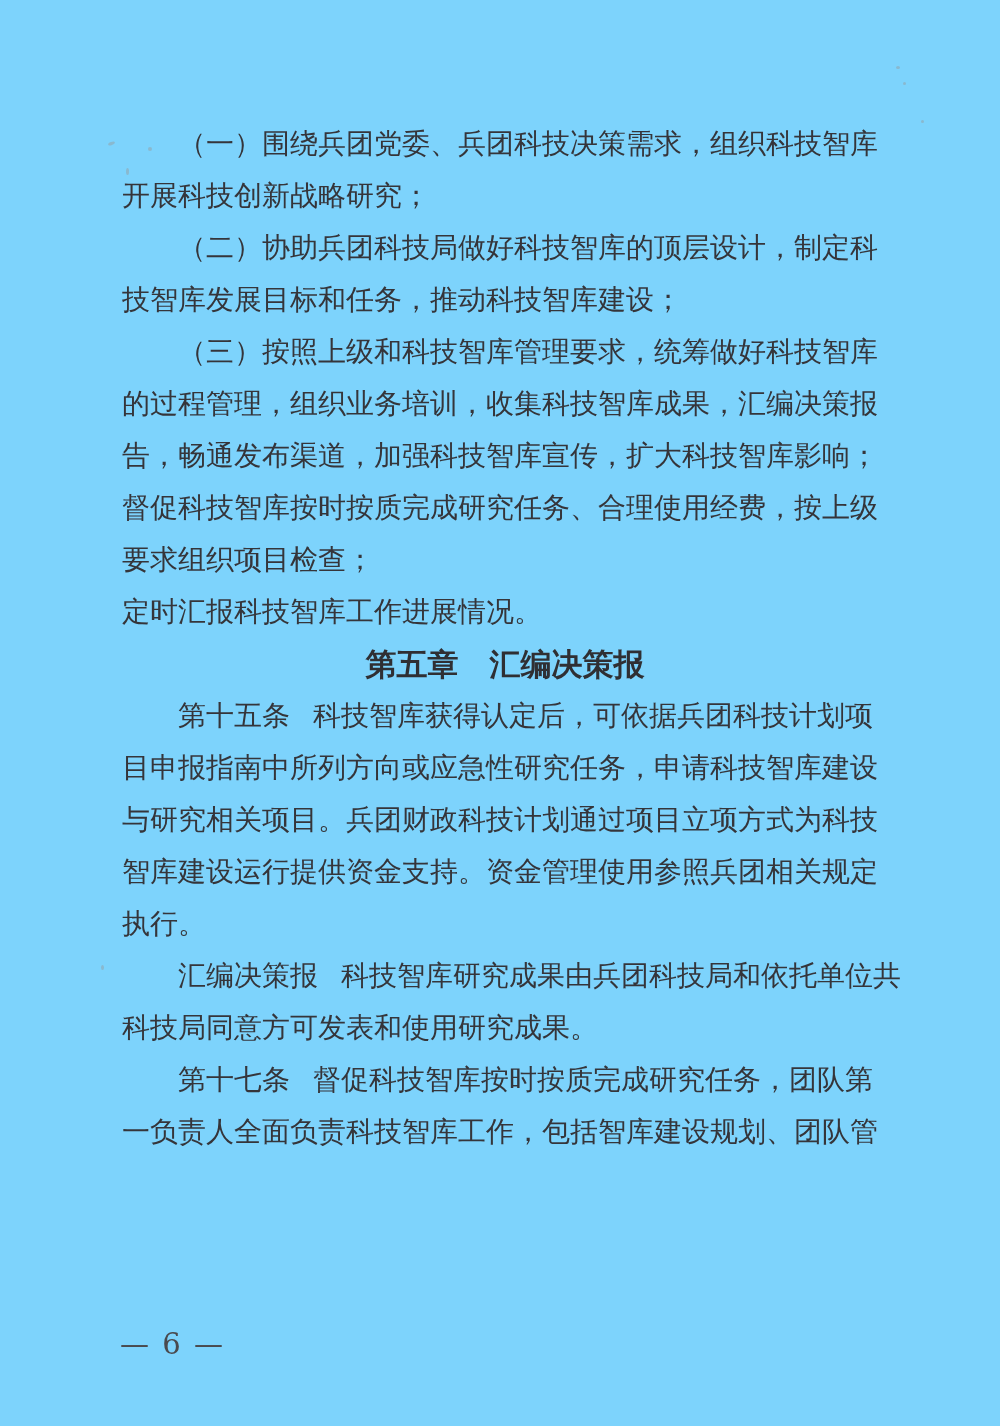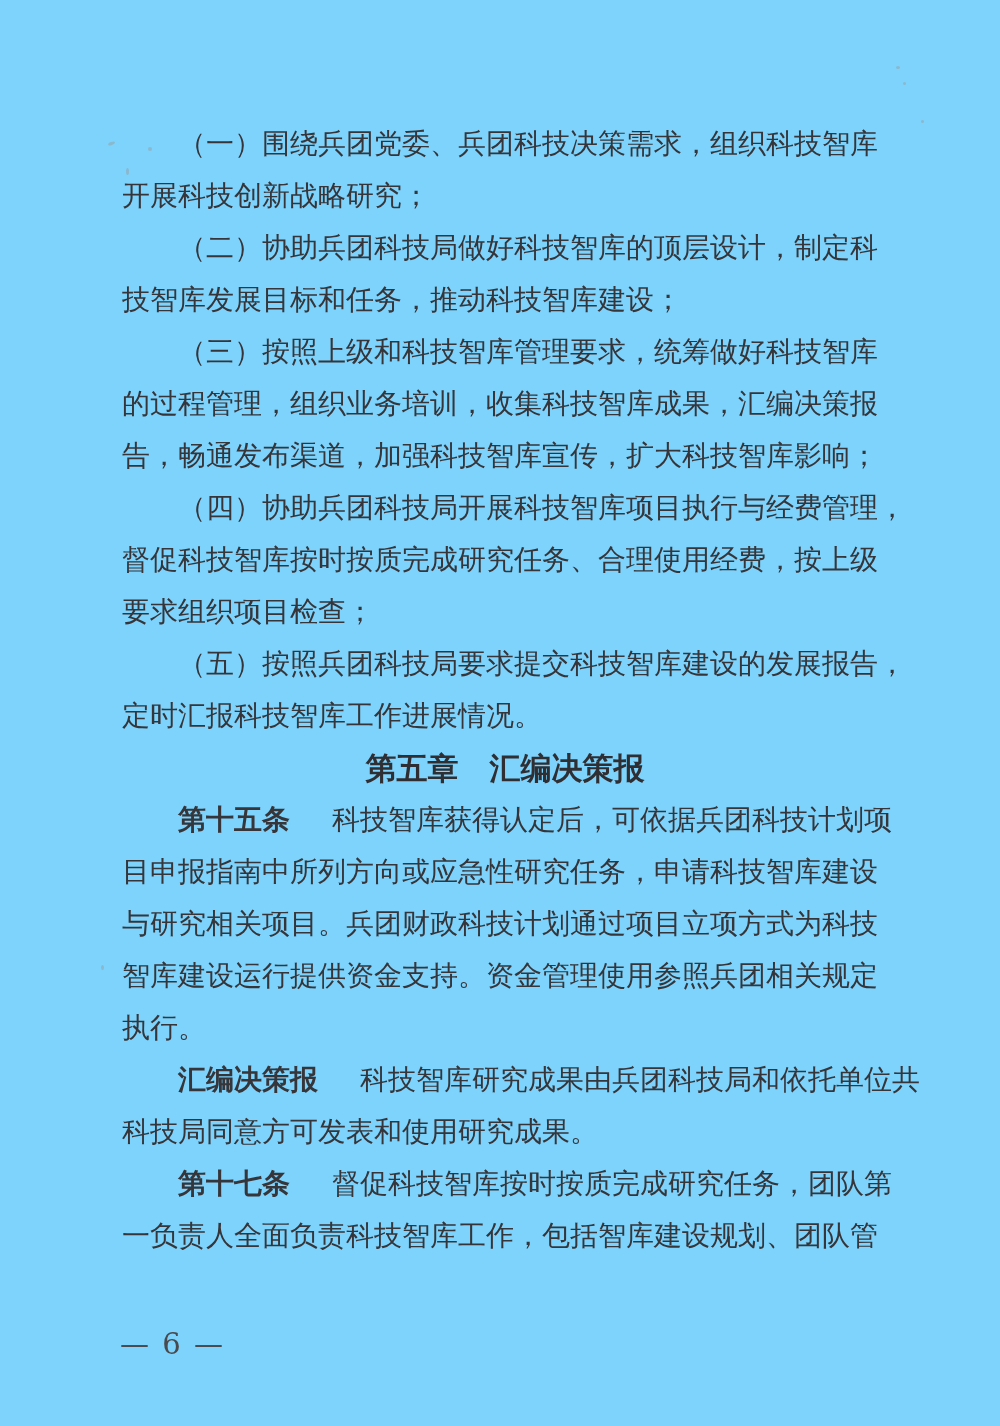--- a/index.html
+++ b/index.html
@@ -25,25 +25,25 @@
     height: 52px;
     line-height: 52px;
     font-size: 28px;
     letter-spacing: 0px;
     white-space: nowrap;
   }
   .line.indent {
     text-indent: 56px;
   }
   .lead {
-    font-weight: 700;
+    font-weight: 400;
     font-family: "DejaVu Sans", sans-serif;
   }
   .rest {
-    margin-left: 42px;
+    margin-left: 23px;
   }
   .chapter-heading {
     height: 52px;
     line-height: 52px;
     text-align: center;
     font-size: 31px;
     font-weight: 700;
     font-family: "DejaVu Sans", sans-serif;
     color: #2f2f33;
   }
@@ -77,24 +77,22 @@
 <div class="scan-page">
 
   <div class="content">
     <div class="line indent">（一）围绕兵团党委、兵团科技决策需求，组织科技智库</div>
     <div class="line">开展科技创新战略研究；</div>
     <div class="line indent">（二）协助兵团科技局做好科技智库的顶层设计，制定科</div>
     <div class="line">技智库发展目标和任务，推动科技智库建设；</div>
     <div class="line indent">（三）按照上级和科技智库管理要求，统筹做好科技智库</div>
     <div class="line">的过程管理，组织业务培训，收集科技智库成果，汇编决策报</div>
     <div class="line">告，畅通发布渠道，加强科技智库宣传，扩大科技智库影响；</div>
-    <div class="line indent">（四）协助兵团科技局开展科技智库项目执行与经费管理，</div>
     <div class="line">督促科技智库按时按质完成研究任务、合理使用经费，按上级</div>
     <div class="line">要求组织项目检查；</div>
-    <div class="line indent">（五）按照兵团科技局要求提交科技智库建设的发展报告，</div>
     <div class="line">定时汇报科技智库工作进展情况。</div>
 
     <div class="chapter-heading">第五章　汇编决策报</div>
 
     <div class="line indent">
       <span class="lead">第十五条</span><span class="rest">科技智库获得认定后，可依据兵团科技计划项</span>
     </div>
     <div class="line">目申报指南中所列方向或应急性研究任务，申请科技智库建设</div>
     <div class="line">与研究相关项目。兵团财政科技计划通过项目立项方式为科技</div>
     <div class="line">智库建设运行提供资金支持。资金管理使用参照兵团相关规定</div>

